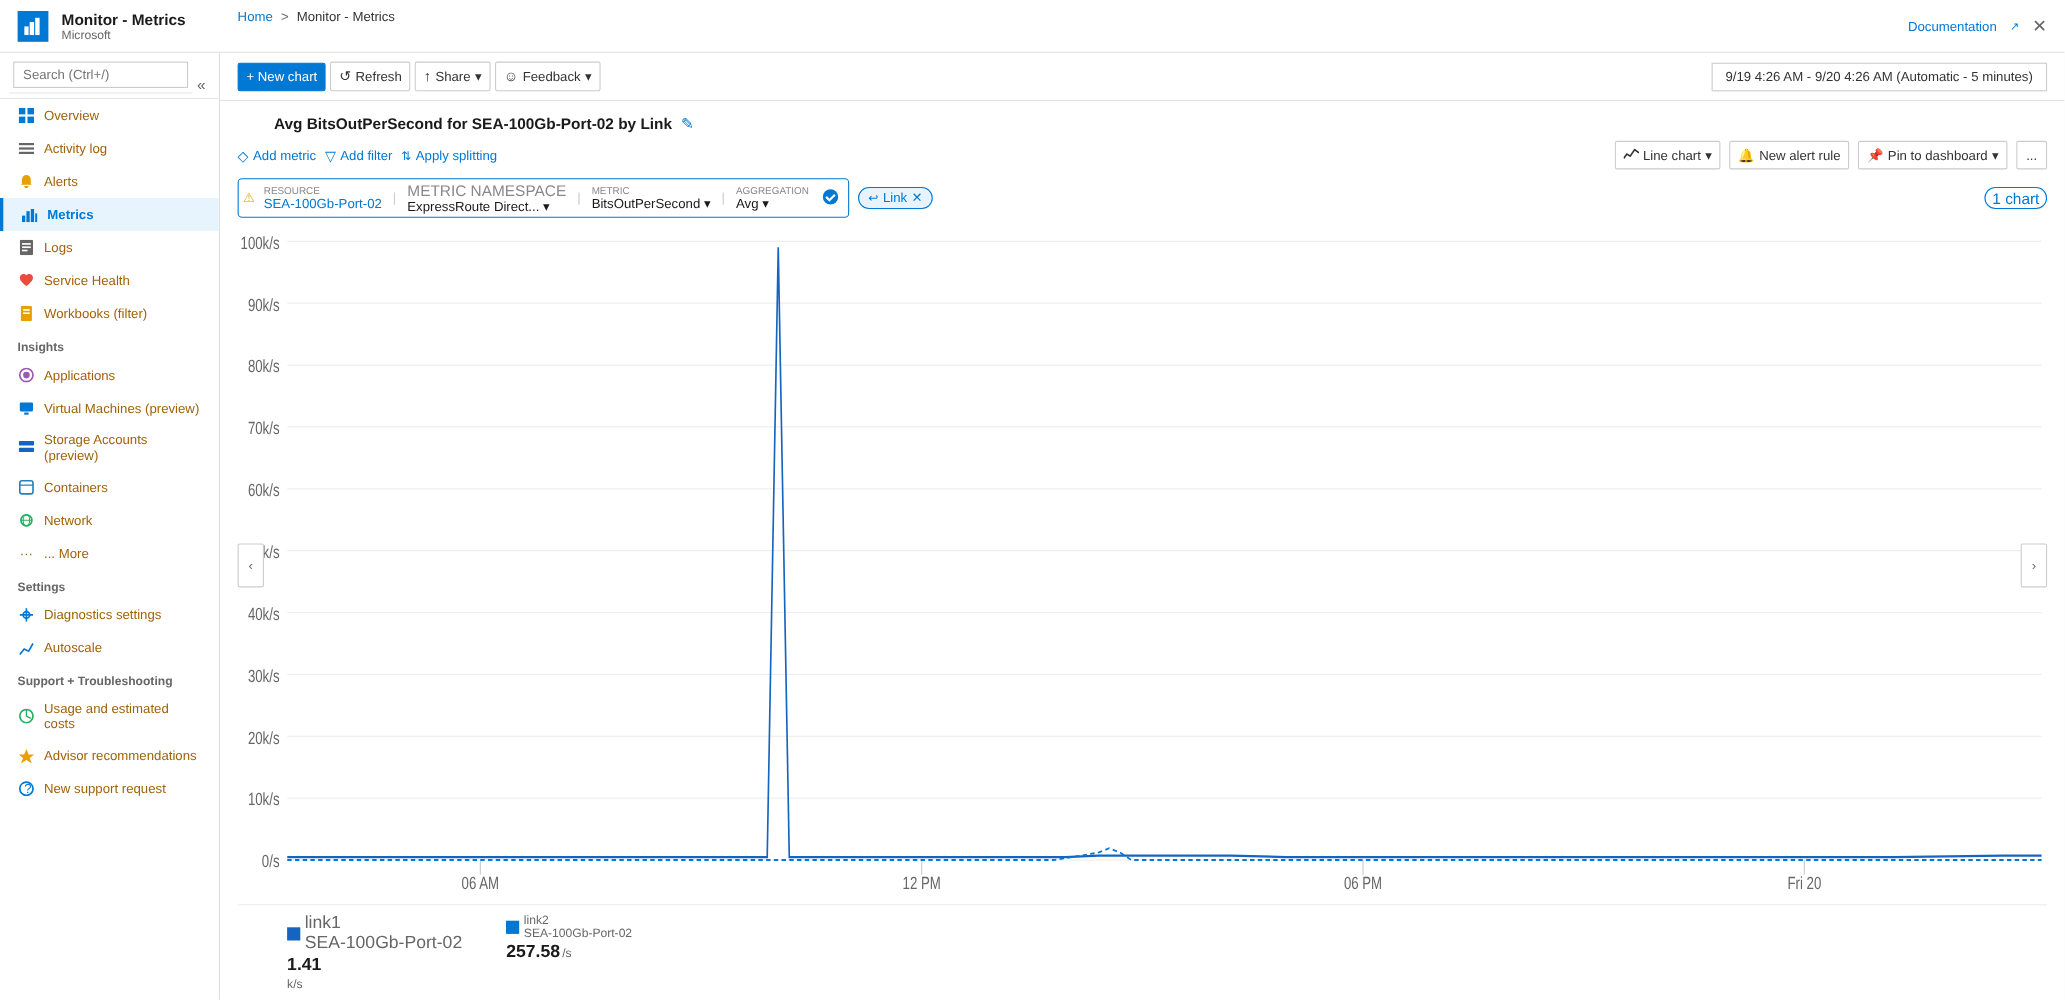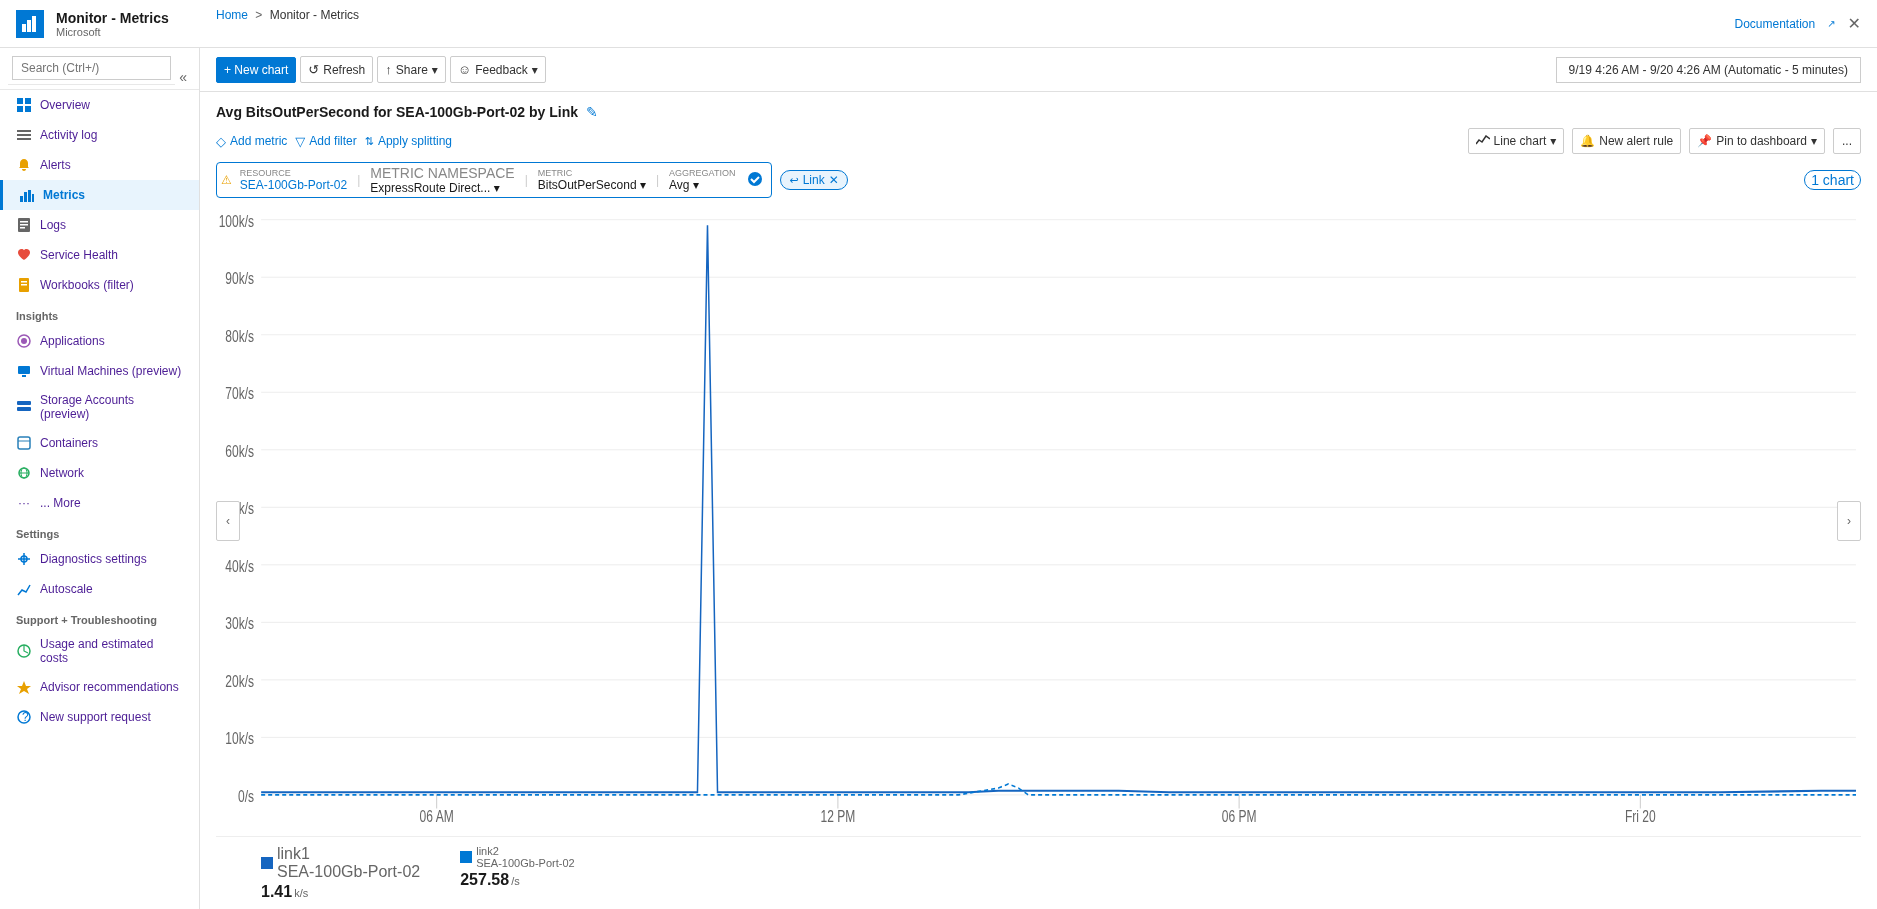--- a/index.html
+++ b/index.html
@@ -25,21 +25,21 @@
     .main-layout { display: flex; flex: 1; overflow: hidden; }
 
     
     .sidebar { width: 200px; min-width: 200px; background: #fff; border-right: 1px solid #e0e0e0; display: flex; flex-direction: column; overflow-y: auto; }
     .sidebar-search { padding: 8px; border-bottom: 1px solid #e8e8e8; }
     .sidebar-search input { width: 100%; border: 1px solid #ccc; padding: 4px 8px; font-size: 12px; color: #666; }
     .sidebar-collapse { display: flex; justify-content: flex-end; padding: 4px 8px; }
 
     .sidebar-item {
       display: flex; align-items: center; gap: 8px; padding: 7px 16px;
-      cursor: pointer; color: #4c1d95; font-size: 13px;
+      cursor: pointer; color: #a16207; font-size: 13px;
     }
     .sidebar-item.active { background: #e8f4fd; color: #0078d4; font-weight: 600; border-left: 3px solid #0078d4; }
     .sidebar-item .icon { width: 16px; height: 16px; display: flex; align-items: center; justify-content: center; flex-shrink: 0; }
     .sidebar-section-label { padding: 10px 16px 4px; font-size: 11px; font-weight: 600; color: #666; text-transform: none; }
 
     
     .content { flex: 1; display: flex; flex-direction: column; overflow: hidden; background: #fafafa; }
 
     
     .toolbar {
@@ -49,21 +49,21 @@
     .toolbar-left { display: flex; align-items: center; gap: 4px; }
     .toolbar-right { display: flex; align-items: center; gap: 8px; }
     .btn { display: flex; align-items: center; gap: 4px; padding: 5px 7px; border: 1px solid #ccc; background: #fff; cursor: pointer; font-size: 12px; color: #333; border-radius: 2px; }
     .btn-primary { background: #0078d4; color: #fff; border-color: #0078d4; }
     .time-range-btn { border: 1px solid #ccc; padding: 5px 12px; font-size: 12px; color: #333; background: #fff; cursor: pointer; }
 
     
     .chart-area { flex: 1; padding: 0 16px; background: #fff; display: flex; flex-direction: column; overflow: hidden; }
 
     
-    .chart-title-bar { display: flex; align-items: center; gap: 8px; padding: 12px 0 8px; }
+    .chart-title-bar { display: flex; align-items: center; gap: 8px; padding: 12px 0 8px; margin-left: 33px; }
     .chart-title { font-size: 14px; font-weight: 600; color: #1a1a1a; }
     .edit-icon { color: #0078d4; cursor: pointer; font-size: 14px; }
     .metric-bar-actions { display: flex; align-items: center; gap: 8px; margin-bottom: 8px; }
     .metric-action-btn { display: flex; align-items: center; gap: 4px; color: #0078d4; border: none; background: none; cursor: pointer; font-size: 12px; padding: 4px 0; }
 
     .sel-group-item { display: flex; flex-direction: column; padding: 0 6px; }
     .sel-label { font-size: 10px; color: #888; }
     .sel-val { font-size: 12px; color: #1a1a1a; }
 
     .tag-pill { display: flex; align-items: center; gap: 4px; background: #e8f4fd; border: 1px solid #0078d4; border-radius: 12px; padding: 2px 8px; font-size: 12px; color: #0078d4; }
@@ -488,21 +488,21 @@
           <polyline points="45,430 100,430 150,430 200,430 250,430 300,430 350,430 400,430 450,430 490,430 500,430 540,430 560,430 580,430 600,430 620,430 640,430 660,430 700,430 740,430 780,425 790,422 800,425 810,430 850,430 900,430 950,430 1000,430 1050,430 1100,430 1200,430 1300,430 1400,430 1500,430 1600,430 1635,430" fill="none" stroke="#0078d4" stroke-width="1.2" stroke-dasharray="4,3"></polyline>
         </svg>
       </div>
 
       <div class="chart-legend" style="padding:8px 45px;border-top:1px solid #eee;">
         <div class="legend-item">
           <div class="legend-color-label">
             <div class="legend-color-box" style="background:#1565C0;"></div>
             <span style="font-size:16px;color:#666;">link1<br>SEA-100Gb-Port-02</span>
           </div>
-          <div style="display:flex;align-items:baseline;gap:2px;">
+          <div style="display:flex;align-items:baseline;gap:2px;flex-direction:column;">
             <span class="legend-value">1.41</span>
             <span class="legend-unit">k/s</span>
           </div>
         </div>
         <div class="legend-item" style="margin-left:24px;">
           <div class="legend-color-label">
             <div class="legend-color-box" style="background:#0078d4;"></div>
             <span style="font-size:11px;color:#666;">link2<br>SEA-100Gb-Port-02</span>
           </div>
           <div style="display:flex;align-items:baseline;gap:2px;">

